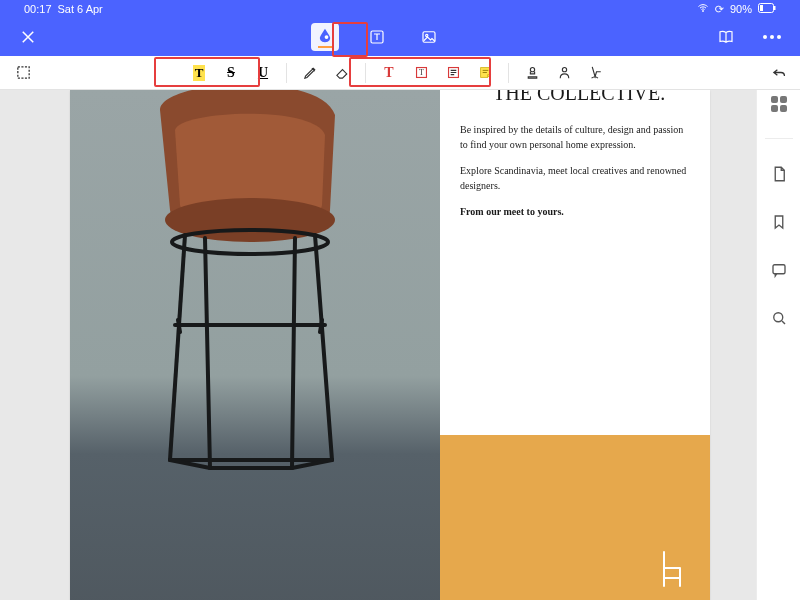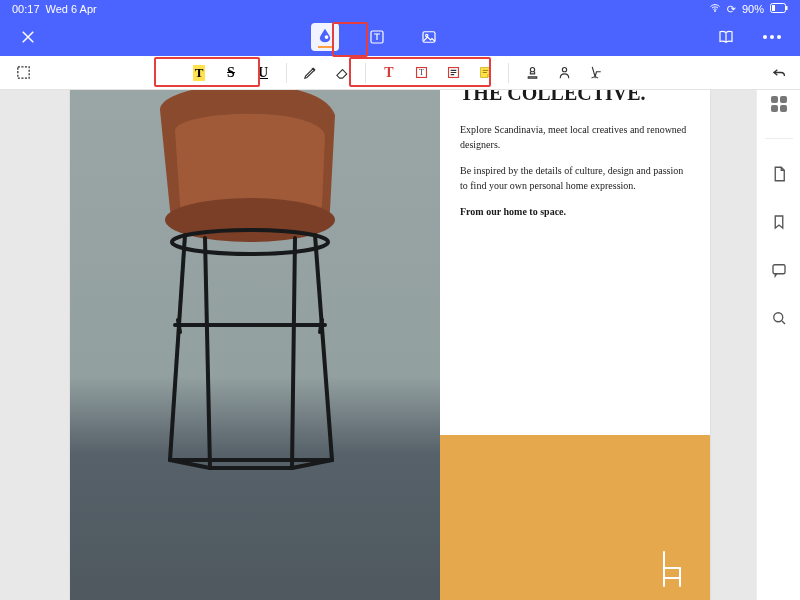--- a/index.html
+++ b/index.html
@@ -1,19 +1,19 @@
 <!DOCTYPE html>
 <html><head>
 <meta charset="utf-8">
 <style>
   * { box-sizing: border-box; margin: 0; padding: 0; }
   body { width: 800px; height: 600px; font-family: -apple-system, Helvetica, Arial, sans-serif; background: #f5f5f5; overflow: hidden; position:relative; }
 
   
-  .status-bar { height: 18px; background: #4b63ff; color: #fff; font-size: 11px; display:flex; align-items:center; justify-content:space-between; padding: 0 12px; }
+  .status-bar { height: 18px; background: #4b63ff; color: #fff; font-size: 11px; display:flex; align-items:center; justify-content:space-between; padding: 0 24px; }
   .status-left { display:flex; gap:6px; }
   .status-right { display:flex; gap:6px; align-items:center; }
 
   
   .top-nav { height: 38px; background:#4b63ff; display:flex; align-items:center; padding:0 14px; color:#fff; }
   .top-nav .center { flex:1; display:flex; justify-content:center; gap:24px; align-items:center; }
 
   .nav-btn { width:28px; height:28px; display:flex; align-items:center; justify-content:center; border-radius:4px; }
   .nav-btn.active { background: rgba(255,255,255,0.92); color:#4b63ff; }
   .nav-btn svg { width:18px; height:18px; }
@@ -37,42 +37,42 @@
   .sep { width:1px; height:20px; background:#e3e3e3; margin:0 4px; }
   .undo { margin-left:auto; }
 
   
   .main { display:flex; height: calc(600px - 18px - 38px - 34px); }
   .doc-area { flex:1; background:#e8e8e8; padding:0 70px 0 70px; position:relative; overflow:hidden; }
   .page { background:#fff; width: 640px; height: 520px; display:flex; position:relative; box-shadow:0 1px 2px rgba(0,0,0,0.1); }
   .page-left { width: 370px; background: linear-gradient(180deg,#9aa5a6 0%,#93a0a0 55%,#566169 70%,#4f585f 100%); position:relative; }
   .chair { position:absolute; left:50px; top:-20px; width:260px; height:420px; }
   .page-right { flex:1; padding:0 20px 0 20px; font-family: Georgia, 'Times New Roman', serif; color:#1a1a1a; }
-  .page-right h1 { font-size:20px; font-weight:700; letter-spacing:0px; margin-top:-8px; margin-bottom:18px; text-transform:uppercase; white-space:nowrap; }
+  .page-right h1 { font-size:20px; font-weight:400; letter-spacing:0px; margin-top:-8px; margin-bottom:18px; text-transform:uppercase; white-space:nowrap;margin-left:33px; }
   .page-right p { font-size:10px; line-height:1.45; margin-bottom:12px; }
   .page-right p.bold { font-weight:700; }
   .accent-block { position:absolute; right:0; bottom:0; width:270px; height:175px; background:#e6a84c; }
   .accent-block svg { position:absolute; right:22px; bottom:22px; width:32px; height:38px; }
 
   .right-rail { width:44px; background:#fff; border-left:1px solid #ececec; display:flex; flex-direction:column; align-items:center; padding-top:6px; gap:26px; }
   .right-rail .grid4 { display:grid; grid-template-columns:1fr 1fr; gap:2px; width:16px; height:16px; }
   .right-rail .grid4 span { background:#777; border-radius:2px; }
   .rail-sep { width:28px; height:1px; background:#ececec; }
   .right-rail svg { width:18px; height:18px; stroke:#555; }
 
   .crop-icon { width:16px; height:16px; }
 
 </style>
 </head>
 <body>
 
 <div class="status-bar">
   <div class="status-left">
     <span>00:17</span>
-    <span>Wed 6 Apr</span>
+    <span>Sat 6 Apr</span>
   </div>
   <div class="status-right">
     <span>
       <svg viewBox="0 0 24 24" width="12" height="12" fill="none" stroke="#fff" stroke-width="2">
           <path d="M3 9c6-5 12-5 18 0M6 12c4-3 8-3 12 0M9 15c2-1.5 4-1.5 6 0"></path>
           <circle cx="12" cy="18" r="1" fill="#fff"></circle>
         </svg>
     </span>
     <span>⟳</span>
     <span>90%</span>
@@ -229,23 +229,23 @@
               <path d="M58 250 L60 262 M202 250 L200 262"></path>
             <path d="M50 390 L212 390"></path>
               <path d="M90 398 L172 398"></path>
             <path d="M50 390 L90 398 M212 390 L172 398"></path>
             <ellipse cx="130" cy="172" rx="78" ry="12"></ellipse>
           </g>
         </svg>
       </div>
       <div class="page-right">
         <h1><span>THE COLLECTIVE.</span></h1>
+        <p>Be inspired by the details of culture, design and passion to find your own personal home expression.</p>
         <p>Explore Scandinavia, meet local creatives and renowned designers.</p>
-        <p>Be inspired by the details of culture, design and passion to find your own personal home expression.</p>
-        <p class="bold">From our home to space.</p>
+        <p class="bold">From our meet to yours.</p>
       </div>
       <div class="accent-block">
         <svg viewBox="0 0 32 38" fill="none" stroke="#fff" stroke-width="2" stroke-linecap="round">
           <path d="M8 2v16h16M8 18v18M24 18v18M8 28h16"></path>
         </svg>
       </div>
     </div>
   </div>
 
   <div class="right-rail">

